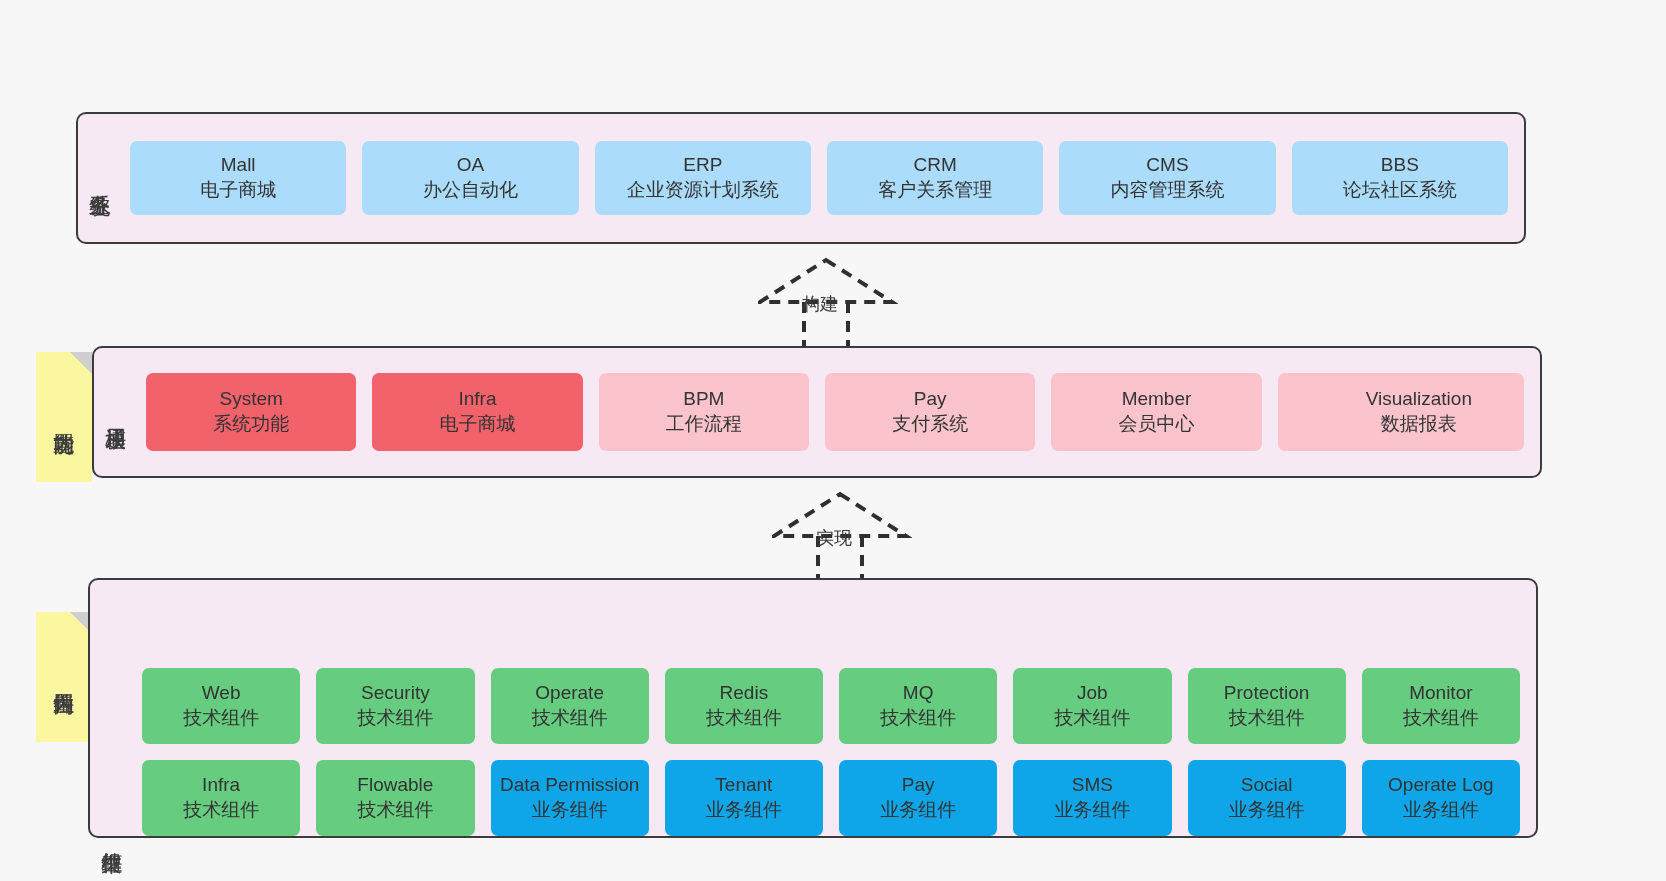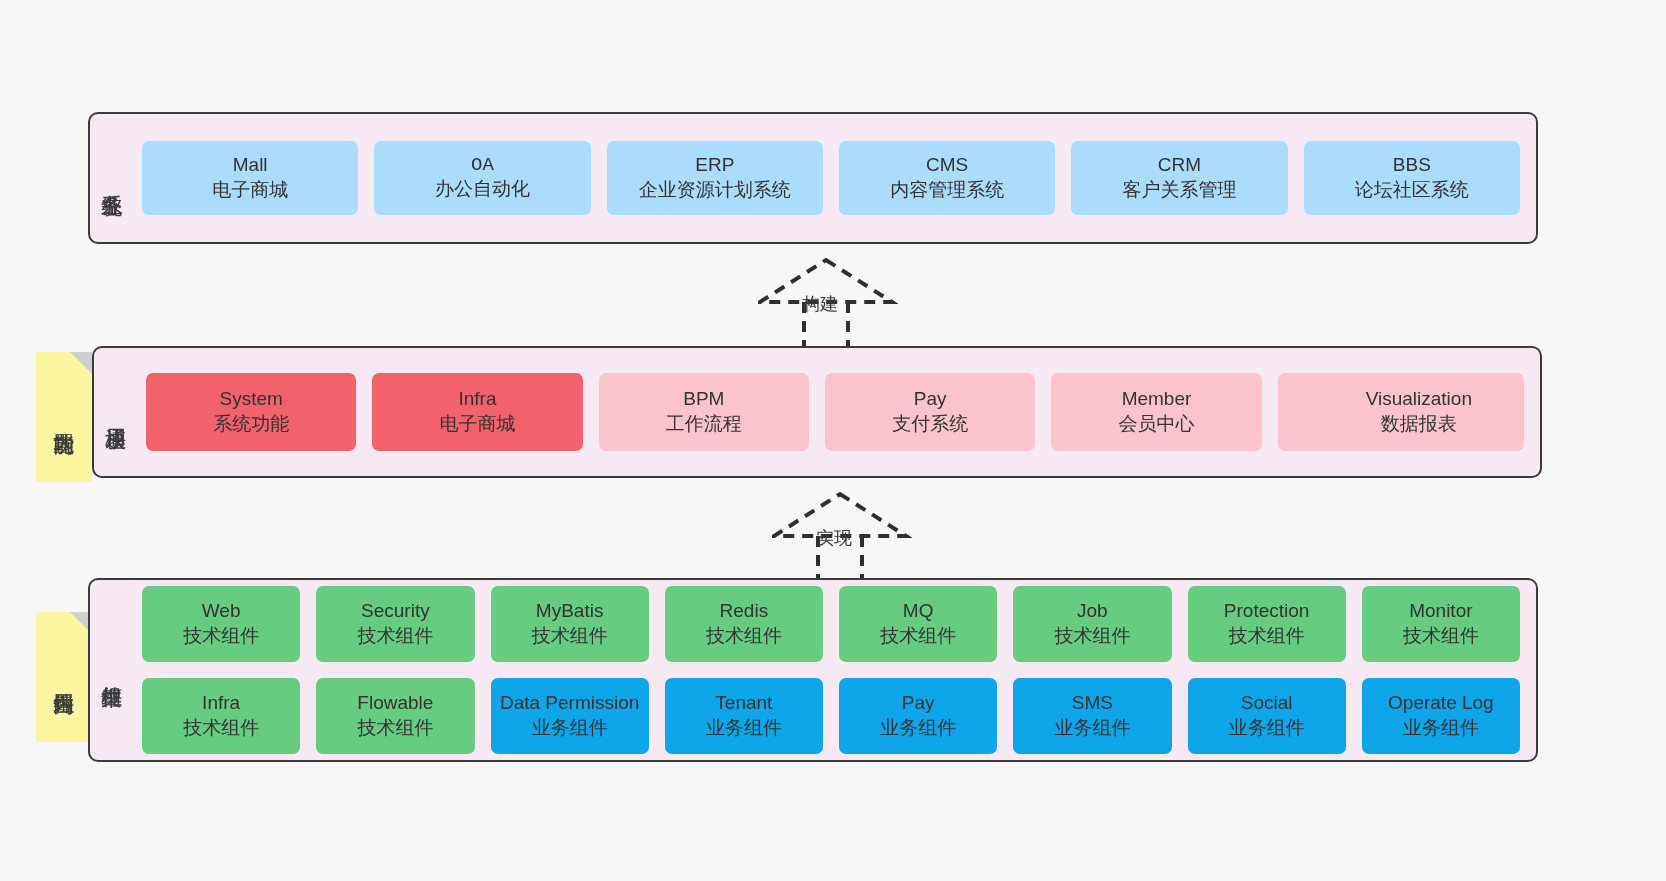--- a/index.html
+++ b/index.html
@@ -131,43 +131,43 @@
     background: transparent;
     white-space: nowrap;
     user-select: none;
   }
 </style>
 </head>
 <body>
 
 <div id="canvas">
 
-  <div class="layer" id="layer-business-systems" style="left:88px; top:112px; width:1450px; height:132px;">
+  <div class="layer" id="layer-business-systems" style="left:76px; top:112px; width:1450px; height:132px;">
     <div class="layer-label">业务系统</div>
     <div class="layer-body">
       <div class="box-row">
         <div class="card c-blue" style="height:74px;">
           <span class="en">Mall</span>
           <span class="cn">电子商城</span>
         </div>
-        <div class="card c-blue" style="height:74px;font-family:Liberation Mono, monospace;">
+        <div class="card c-blue" style="height:74px;">
           <span class="en">OA</span>
           <span class="cn">办公自动化</span>
         </div>
         <div class="card c-blue" style="height:74px;">
           <span class="en">ERP</span>
           <span class="cn">企业资源计划系统</span>
         </div>
         <div class="card c-blue" style="height:74px;">
+          <span class="en">CRM</span>
+          <span class="cn">客户关系管理</span>
+        </div>
+        <div class="card c-blue" style="height:74px;">
           <span class="en">CMS</span>
           <span class="cn">内容管理系统</span>
-        </div>
-        <div class="card c-blue" style="height:74px;">
-          <span class="en">CRM</span>
-          <span class="cn">客户关系管理</span>
         </div>
         <div class="card c-blue" style="height:74px;">
           <span class="en">BBS</span>
           <span class="cn">论坛社区系统</span>
         </div>
       </div>
     </div>
   </div>
 
   <div class="arrow-group" style="left:758px; top:256px; width:140px; height:90px;">
@@ -223,35 +223,35 @@
       <path d="M 46 46 L 46 90 M 90 46 L 90 90" fill="none" stroke="#2f2f2f" stroke-width="4" stroke-dasharray="11 8"></path>
     </svg>
     <div class="arrow-label" style="left:44px; top:36px;">实现</div>
   </div>
 
   <div class="sticky" style="left:36px; top:612px; width:56px; height:130px;">
     <span class="fold"></span>
     <span>内置组件</span>
   </div>
 
-  <div class="layer" id="layer-framework-components" style="left:88px; top:578px; width:1450px; height:184px;">
+  <div class="layer" id="layer-framework-components" style="left:88px; top:578px; width:1450px; height:260px;align-items:flex-end;">
     <div class="layer-label">框架组件</div>
     <div class="layer-body">
 
       <div class="box-row">
         <div class="card c-green" style="height:76px;">
           <span class="en">Web</span>
           <span class="cn">技术组件</span>
         </div>
         <div class="card c-green" style="height:76px;">
           <span class="en">Security</span>
           <span class="cn">技术组件</span>
         </div>
         <div class="card c-green" style="height:76px;">
-          <span class="en">MyBatis</span>
+          <span class="en">Operate</span>
           <span class="cn">技术组件</span>
         </div>
         <div class="card c-green" style="height:76px;">
           <span class="en">Redis</span>
           <span class="cn">技术组件</span>
         </div>
         <div class="card c-green" style="height:76px;">
           <span class="en">MQ</span>
           <span class="cn">技术组件</span>
         </div>

